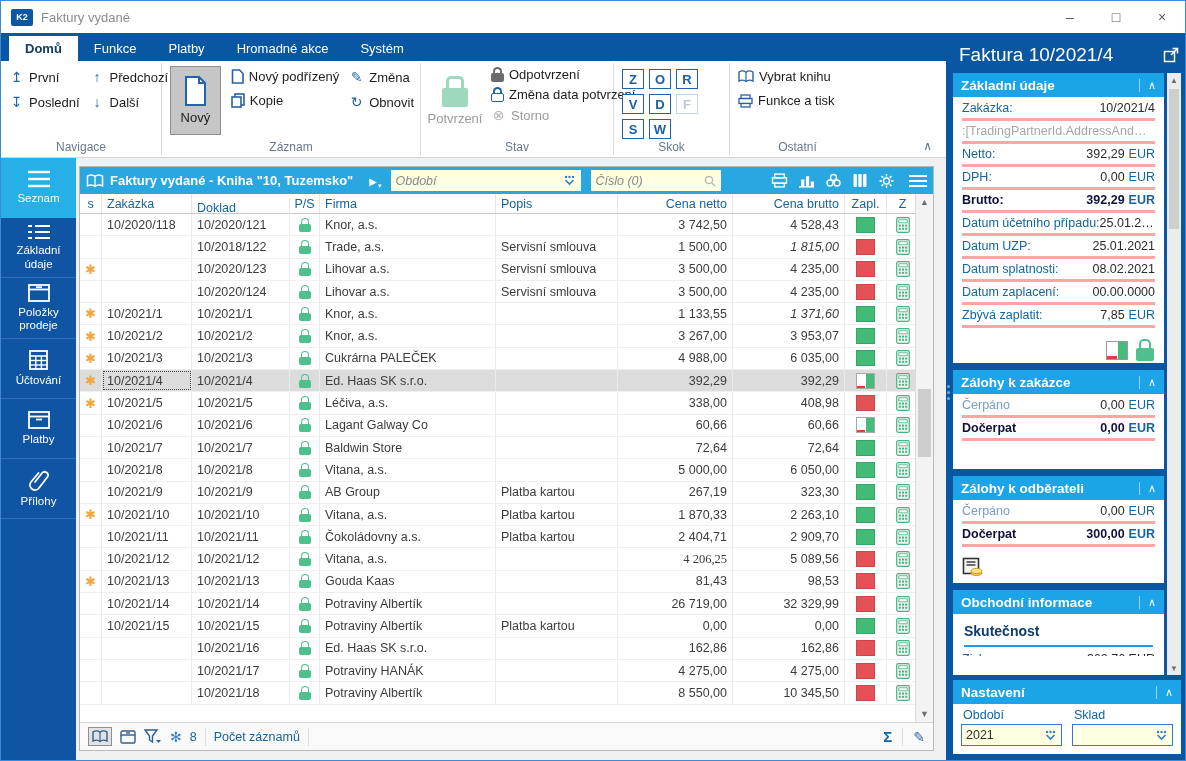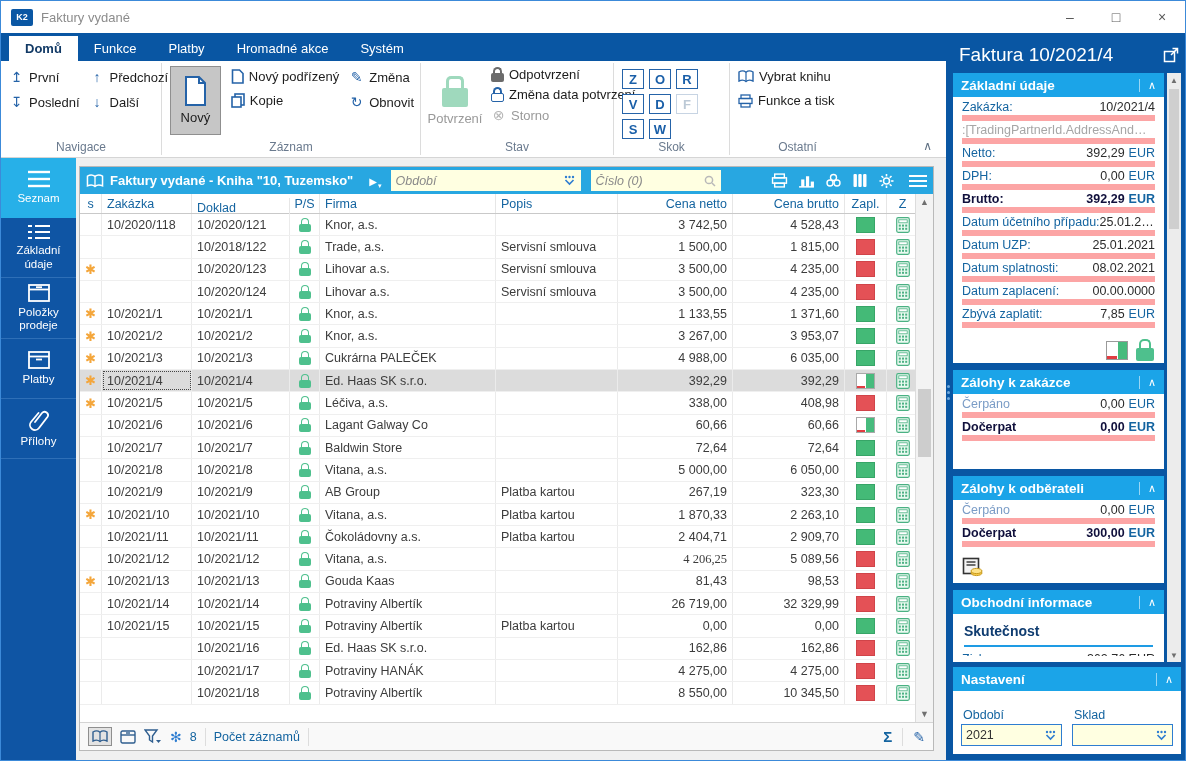--- a/index.html
+++ b/index.html
@@ -115,21 +115,21 @@
   .rp-title{font-size:19px;flex:1;}
   .rp-body{flex:1;display:flex;flex-direction:column;min-height:0;}
   .rp-scrollzone{flex:1;display:flex;min-height:0;gap:3px;}
   .rp-cards{flex:1;display:flex;flex-direction:column;gap:7px;min-width:0;overflow:hidden;}
   .card{background:#fff;display:flex;flex-direction:column;flex:0 0 auto;}
   .card-h{height:24px;background:#1ba4e8;color:#fff;font-size:13.5px;font-weight:bold;display:flex;
           align-items:center;padding:0 8px;flex:0 0 auto;}
   .card-h .chev{margin-left:auto;border-left:1px solid rgba(255,255,255,.55);padding-left:8px;
                 font-size:11px;font-weight:normal;cursor:pointer;}
   .card-b{padding:1px 9px 6px 9px;}
-  .drow{display:flex;align-items:center;min-height:23px;border-bottom:6px solid #fca5a5;font-size:12.5px;}
+  .drow{display:flex;align-items:center;min-height:23px;border-bottom:3px solid #fca5a5;font-size:12.5px;}
   .drow .dl{color:#1464a0;white-space:nowrap;}
   .drow .dv{margin-left:auto;color:#2b2b2b;white-space:nowrap;overflow:hidden;text-overflow:ellipsis;}
   .drow .du{color:#1464a0;margin-left:4px;}
   .drow.bold .dl,.drow.bold .dv{font-weight:bold;color:#10103c;}
   .drow.bold .du{font-weight:bold;}
   .drow.muted .dl,.drow.muted .dv{color:#a6a6a6;}
   .drow.lblgray .dl{color:#7a9cc6;}
   .dicons{display:flex;justify-content:flex-end;align-items:center;gap:8px;padding:5px 2px 2px 0;}
   .ppay{width:22px;height:19px;border:1px solid #9a9a9a;background:linear-gradient(90deg,#fff 0 55%,#47bb7d 55% 100%);position:relative;}
   .ppay:after{content:"";position:absolute;left:0;bottom:0;width:50%;height:2.5px;background:#e23c41;}
@@ -138,21 +138,21 @@
   .fact-rule{height:2px;background:#1e9be4;margin:0 2px;}
   .clip-row{height:9px;overflow:hidden;}
   .clip-row .drow{border-bottom:none;}
   
   .rp-scrollbar{width:14px;background:#ececec;position:relative;flex:0 0 auto;}
   .rp-scrollbar .arr{position:absolute;left:0;right:0;height:14px;color:#6f6f6f;font-size:8px;
                      display:flex;align-items:center;justify-content:center;cursor:pointer;}
   .rp-scrollbar .arr.up{top:0;} .rp-scrollbar .arr.down{bottom:0;}
   .rp-scrollbar .thumb{position:absolute;left:2px;right:2px;top:16px;height:140px;background:#cfcfcf;cursor:pointer;}
   
-  .card-nastaveni{margin-top:5px;flex:0 0 auto;gap:13px;}
+  .card-nastaveni{margin-top:5px;flex:0 0 auto;}
   .nast-fields{display:flex;gap:10px;padding:4px 8px 8px 8px;}
   .nfield{flex:1;display:flex;flex-direction:column;gap:2px;}
   .nfield .nl{color:#1464a0;font-size:12.5px;padding-left:2px;}
   .nselect{height:22px;background:#ffffe1;border:1px solid #2e7dd1;display:flex;align-items:center;
            padding:0 4px;font-size:12.5px;color:#333;cursor:pointer;}
   .nselect .nv{flex:1;overflow:hidden;white-space:nowrap;}
   svg{display:block;}
 </style>
 </head>
 <body>
@@ -346,20 +346,33 @@
             </div>
             <div class="sb-item">
               <span>
                 <svg width="22" height="18" viewBox="0 0 22 18">
                   <rect x="1" y="1" width="20" height="16" fill="none" stroke="#fff" stroke-width="1.8"></rect>
                   <line x1="1" y1="5.5" x2="21" y2="5.5" stroke="#fff" stroke-width="1.8"></line>
                   <line x1="8" y1="3.2" x2="14" y2="3.2" stroke="#fff" stroke-width="1.8"></line>
                 </svg>
               </span>
               <span>Položky prodeje</span>
+            </div>
+            <div class="sb-item">
+              <span>
+                <svg width="19" height="20" viewBox="0 0 19 20">
+                  <rect x="1" y="1" width="17" height="18" fill="none" stroke="#fff" stroke-width="1.8"></rect>
+                  <line x1="1" y1="6" x2="18" y2="6" stroke="#fff" stroke-width="1.6"></line>
+                  <line x1="1" y1="10.5" x2="18" y2="10.5" stroke="#fff" stroke-width="1.4"></line>
+                  <line x1="1" y1="15" x2="18" y2="15" stroke="#fff" stroke-width="1.4"></line>
+                  <line x1="6.8" y1="6" x2="6.8" y2="19" stroke="#fff" stroke-width="1.4"></line>
+                  <line x1="12.4" y1="6" x2="12.4" y2="19" stroke="#fff" stroke-width="1.4"></line>
+                </svg>
+              </span>
+              <span>Účtování</span>
             </div>
             <div class="sb-item">
               <span>
                 <svg width="22" height="18" viewBox="0 0 22 18">
                   <rect x="1" y="1" width="20" height="16" fill="none" stroke="#fff" stroke-width="1.8"></rect>
                   <line x1="1" y1="5.5" x2="21" y2="5.5" stroke="#fff" stroke-width="1.8"></line>
                   <line x1="8" y1="8.5" x2="14" y2="8.5" stroke="#fff" stroke-width="1.8"></line>
                 </svg>
               </span>
               <span>Platby</span>
@@ -505,21 +518,21 @@
                   <div class="td " style="width: 98px; flex: 0 0 98px;">10/2018/122</div>
                   <div class="td ctr" style="width: 30px; flex: 0 0 30px;">
                     <span class="lock" style="width:12px;height:14px;display:inline-block">
                       <span class="shackle" style="top:0;left:2px;width:8px;height:7px;border:1.8px solid #4ec08d;border-bottom:none;"></span>
                       <span class="body" style="position:absolute;bottom:0;width:12px;height:8px;background:#4ec08d;"></span>
                     </span>
                   </div>
                   <div class="td " style="width: 176px; flex: 0 0 176px;">Trade, a.s.</div>
                   <div class="td " style="width: 122px; flex: 0 0 122px;">Servisní smlouva</div>
                   <div class="td num" style="width: 115px; flex: 0 0 115px;">1 500,00</div>
-                  <div class="td num" style="width: 112px; flex: 0 0 112px;">1 815,00</div>
+                  <div class="td num" style="width: 112px; flex: 0 0 112px; font-style: italic;">1 815,00</div>
                   <div class="td ctr" style="width: 42px; flex: 0 0 42px;">
                     <span class="paid red"></span>
                   </div>
                   <div class="td ctr" style="width: 32px; flex: 0 0 32px;">
                     <span>
                       <svg width="14" height="16" viewBox="0 0 14 16">
                         <rect x="0.7" y="0.7" width="12.6" height="14.6" rx="1.5" fill="#eafaf1" stroke="#4bb183" stroke-width="1.2"></rect>
                         <rect x="2.8" y="2.8" width="8.4" height="3" fill="#fff" stroke="#4bb183" stroke-width="0.8"></rect>
                         <g fill="#4bb183">
                           <rect x="2.8" y="7.6" width="2" height="2"></rect>
@@ -611,21 +624,21 @@
                   <div class="td " style="width: 98px; flex: 0 0 98px;">10/2021/1</div>
                   <div class="td ctr" style="width: 30px; flex: 0 0 30px;">
                     <span class="lock" style="width:12px;height:14px;display:inline-block">
                       <span class="shackle" style="top:0;left:2px;width:8px;height:7px;border:1.8px solid #4ec08d;border-bottom:none;"></span>
                       <span class="body" style="position:absolute;bottom:0;width:12px;height:8px;background:#4ec08d;"></span>
                     </span>
                   </div>
                   <div class="td " style="width: 176px; flex: 0 0 176px;">Knor, a.s.</div>
                   <div class="td " style="width: 122px; flex: 0 0 122px;"></div>
                   <div class="td num" style="width: 115px; flex: 0 0 115px;">1 133,55</div>
-                  <div class="td num" style="width: 112px; flex: 0 0 112px;">1 371,60</div>
+                  <div class="td num" style="width: 112px; flex: 0 0 112px; font-style: italic;">1 371,60</div>
                   <div class="td ctr" style="width: 42px; flex: 0 0 42px;">
                     <span class="paid green"></span>
                   </div>
                   <div class="td ctr" style="width: 32px; flex: 0 0 32px;">
                     <span>
                       <svg width="14" height="16" viewBox="0 0 14 16">
                         <rect x="0.7" y="0.7" width="12.6" height="14.6" rx="1.5" fill="#eafaf1" stroke="#4bb183" stroke-width="1.2"></rect>
                         <rect x="2.8" y="2.8" width="8.4" height="3" fill="#fff" stroke="#4bb183" stroke-width="0.8"></rect>
                         <g fill="#4bb183">
                           <rect x="2.8" y="7.6" width="2" height="2"></rect>

